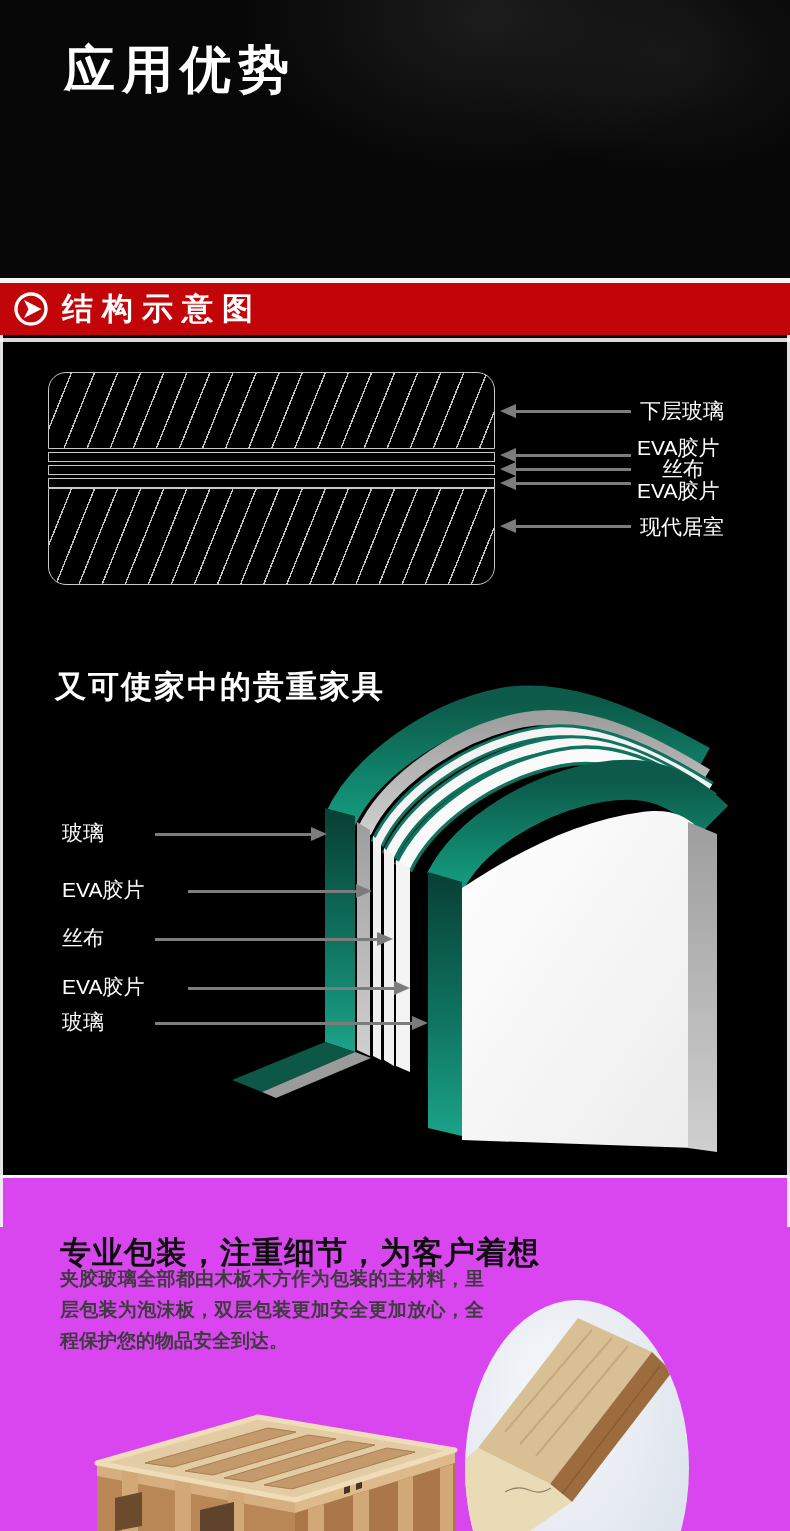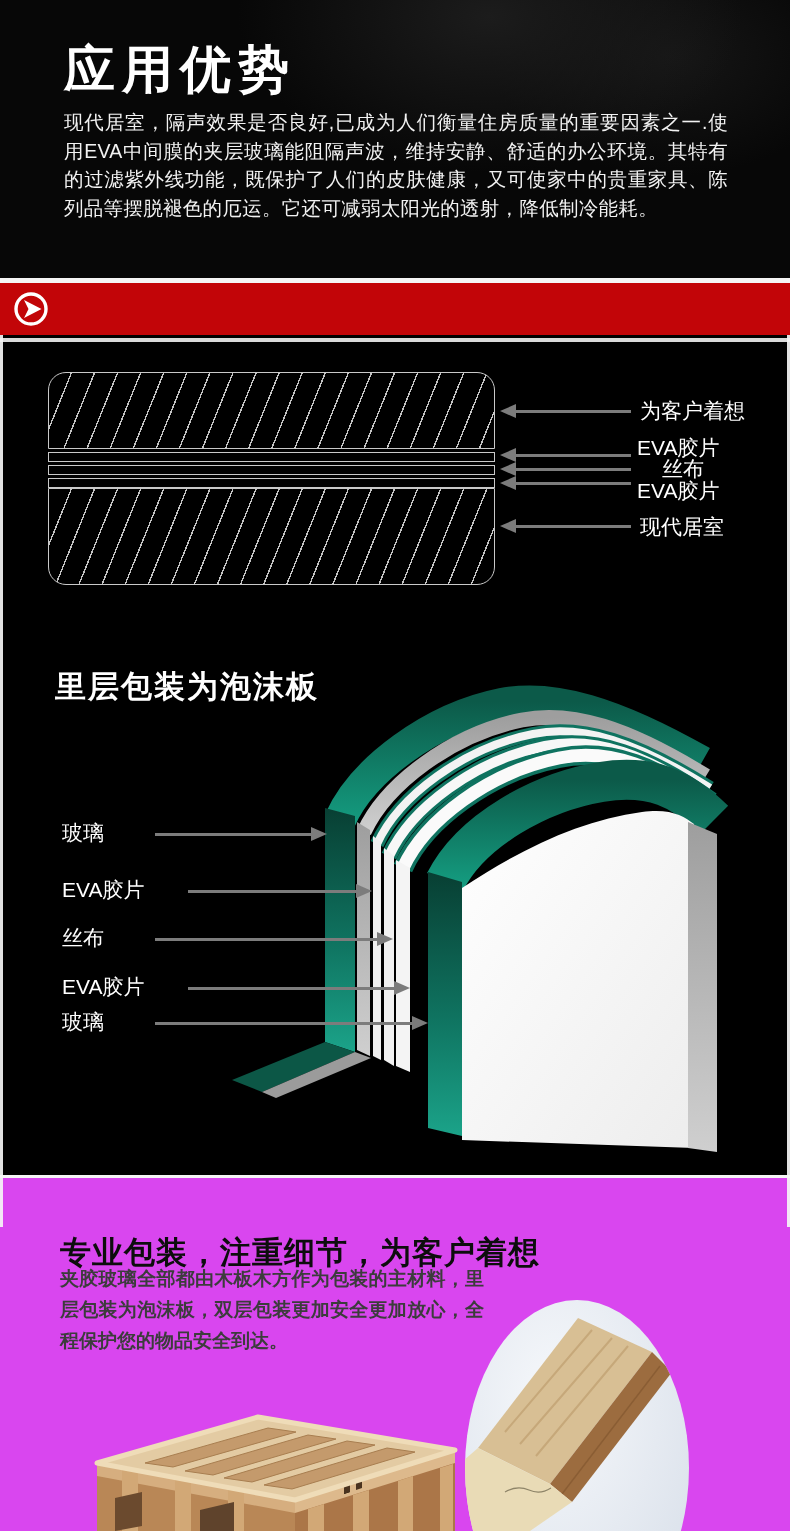--- a/index.html
+++ b/index.html
@@ -74,28 +74,28 @@
 
   <div class="sec-dark1"></div>
   <div class="sec-dark2"></div>
   <div class="hr-top"></div>
   <div class="hr-bot"></div>
   <div class="hr-pack"></div>
   <div class="edge left"></div>
   <div class="edge right"></div>
 
   <div class="adv-title">应用优势</div>
-  <div class="adv-body">现代居室，隔声效果是否良好,已成为人们衡量住房质量的重要因素之一.使用EVA中间膜的夹层玻璃能阻隔声波，维持安静、舒适的办公环境。其特有的过滤紫外线功能，既保护了人们的皮肤健康，又可使家中的贵重家具、陈列品等摆脱褪色的厄运。它还可减弱太阳光的透射，降低制冷能耗。</div>
 
   <div class="banner banner1">
     <div class="band" style="background:#c20508;"></div>
     <svg class="banner-icon" width="38" height="38" viewBox="-19 -19 38 38">
       <circle cx="0" cy="0" r="15" fill="none" stroke="#ffffff" stroke-width="3.4"></circle>
       <path d="M-7,-9 L10.5,0 L-7,9 L-2.5,0 Z" fill="#ffffff"></path>
     </svg>
+    <div class="banner-label">结构示意图</div>
   </div>
 
   <div class="hatch top"></div>
   <div class="strip" style="top:452px;"></div>
   <div class="strip" style="top:465px;"></div>
   <div class="strip" style="top:478px;"></div>
   <div class="hatch bottom"></div>
 
   <div class="arrowL" style="left:500px;top:404px;width:131px;">
       <span class="hd"></span>
@@ -111,27 +111,27 @@
     </div>
   <div class="arrowL" style="left:500px;top:476px;width:131px;">
       <span class="hd"></span>
       <span class="ln" style="width:116px;"></span>
     </div>
   <div class="arrowL" style="left:500px;top:519px;width:131px;">
       <span class="hd"></span>
       <span class="ln" style="width:116px;"></span>
     </div>
 
-  <div class="diag-label" style="left:640px;top:400px;">为客户着想</div>
+  <div class="diag-label" style="left:640px;top:400px;">下层玻璃</div>
   <div class="diag-label" style="left:637px;top:437px;">EVA胶片</div>
   <div class="diag-label" style="left:662px;top:458px;">丝布</div>
   <div class="diag-label" style="left:637px;top:480px;">EVA胶片</div>
   <div class="diag-label" style="left:640px;top:516px;">现代居室</div>
 
-  <div class="expl-title">里层包装为泡沫板</div>
+  <div class="expl-title">又可使家中的贵重家具</div>
 
   <svg id="expl-art" width="790" height="540" viewBox="0 640 790 540">
     <defs>
       <linearGradient id="gGreen" x1="0" y1="0" x2="0" y2="1">
         <stop offset="0" stop-color="#083f33"></stop>
           <stop offset=".55" stop-color="#0f7360"></stop>
           <stop offset="1" stop-color="#1ba389"></stop>
       </linearGradient>
       <linearGradient id="gGreenR" x1="0" y1="0" x2="0" y2="1">
         <stop offset="0" stop-color="#0c5a49"></stop>

